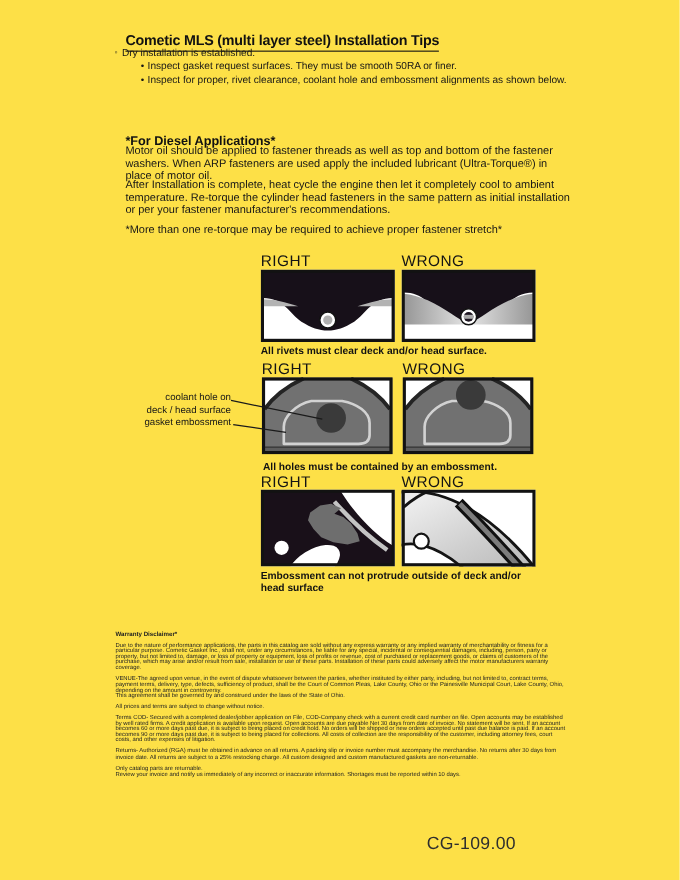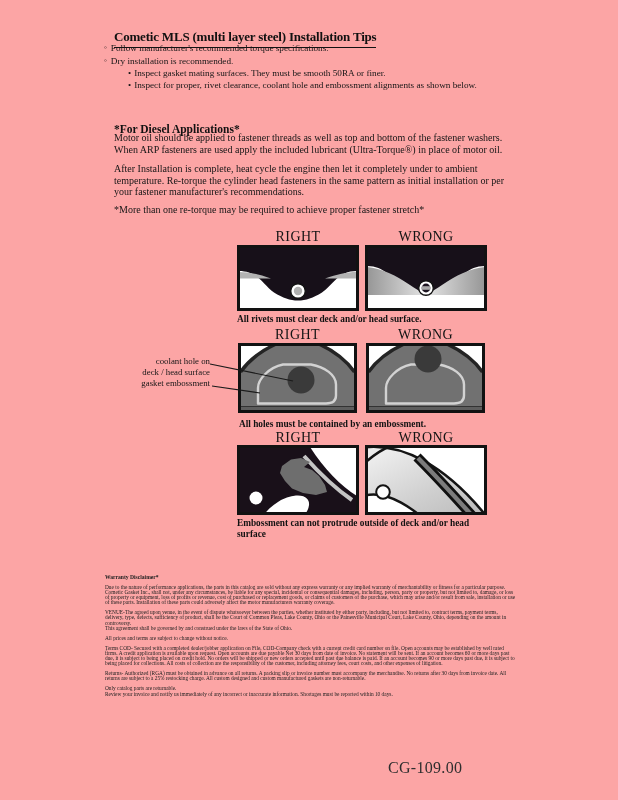--- a/index.html
+++ b/index.html
@@ -1,61 +1,60 @@
 <!DOCTYPE html>
 <html><head>
 <meta charset="utf-8">
 <style>
   html,body{margin:0;padding:0;background:#ffffff;}
   .page{
-    position:relative;width:618px;height:800px;background:#fca5a5;overflow:hidden;
-    font-family:Liberation Serif, serif;color:#1c1c1c;
+    position:relative;width:618px;height:800px;background:#fde047;overflow:hidden;
+    font-family:Liberation Sans, sans-serif;color:#1c1c1c;
   }
   .abs{position:absolute;}
   
   .title{left:114px;top:20px;font-size:13px;font-weight:bold;letter-spacing:-0.2px;
          border-bottom:1.6px solid #111;padding-bottom:2px;color:#111;}
   .intro{left:104px;top:42px;font-size:9.2px;line-height:11.9px;color:#161616;width:430px;}
   .intro .line{white-space:nowrap;}
   .cmark{font-size:8px;vertical-align:1px;margin-right:4px;}
   .sub{padding-left:24px;}
   .dmark{font-size:9px;margin-right:3px;}
   
   .diesel-h{left:114px;top:113px;font-size:11.5px;font-weight:bold;color:#111;}
   .body-p{left:114px;width:407px;font-size:10px;line-height:11.6px;color:#161616;margin:0;}
   .p1{top:132px;} .p2{top:163px;} .p3{top:204px;}
   
-  .dl{width:122px;text-align:center;font-size:14px;letter-spacing:0.4px;color:#141414;}
+  .dl{width:122px;text-align:left;font-size:14px;letter-spacing:0.4px;color:#141414;}
   .cap{font-weight:bold;font-size:9.3px;color:#121212;line-height:11px;}
   .co{font-size:8.8px;line-height:10.6px;color:#161616;text-align:right;width:102px;left:108px;}
   .panel{display:block;}
   
   .legal{left:105px;top:574px;width:412px;color:#222;}
   .legal h3{font-size:5.6px;margin:0 0 5px 0;font-weight:bold;}
   .legal p{font-size:5.35px;line-height:5.1px;margin:0 0 5px 0;}
   .legal p.tight{margin-bottom:0;}
   .footer-code{left:388px;top:759px;font-size:16px;letter-spacing:0.3px;color:#2e2e2e;}
 </style>
 </head>
 <body>
 
 <div class="page">
 
   <h1 class="abs title">Cometic MLS (multi layer steel) Installation Tips</h1>
 
   <div class="abs intro">
-    <div class="line"><span class="cmark">◦</span><span>Follow manufacturer's recommended torque specifications.</span></div>
-    <div class="line"><span class="cmark">◦</span><span>Dry installation is recommended.</span></div>
-    <div class="line sub"><span class="dmark">•</span><span>Inspect gasket mating surfaces.  They must be smooth 50RA or finer.</span></div>
+    <div class="line"><span class="cmark">◦</span><span>Dry installation is established.</span></div>
+    <div class="line sub"><span class="dmark">•</span><span>Inspect gasket request surfaces.  They must be smooth 50RA or finer.</span></div>
     <div class="line sub"><span class="dmark">•</span><span>Inspect for proper, rivet clearance, coolant hole and embossment alignments as shown below.</span></div>
   </div>
 
   <h2 class="abs diesel-h">*For Diesel Applications*</h2>
   <p class="abs body-p p1">Motor oil should be applied to fastener threads as well as top and bottom of the fastener washers. When ARP fasteners are used apply the included lubricant (Ultra-Torque®) in place of motor oil.</p>
-  <p class="abs body-p p2">After Installation is complete, heat cycle the engine then let it completely under to ambient temperature. Re-torque the cylinder head fasteners in the same pattern as initial installation or per your fastener manufacturer's recommendations.</p>
+  <p class="abs body-p p2">After Installation is complete, heat cycle the engine then let it completely cool to ambient temperature. Re-torque the cylinder head fasteners in the same pattern as initial installation or per your fastener manufacturer's recommendations.</p>
   <p class="abs body-p p3">*More than one re-torque may be required to achieve proper fastener stretch*</p>
 
   <div class="abs dl" style="left:237px;top:229px;">RIGHT</div>
   <div class="abs dl" style="left:365px;top:229px;">WRONG</div>
 
   <svg class="abs panel" style="left:237px;top:245px;" width="122" height="66" viewBox="0 0 122 66">
     <rect x="0" y="0" width="122" height="66" fill="#ffffff"></rect>
     <path d="M2,2 H120 V26 C101,26 96,40 85,47.5 C76,53 69,55.5 61,55.5 C53,55.5 46,53 37,47.5 C26,40 21,26 2,26 Z" fill="#171019"></path>
     <path d="M2,27 C13,27 22,29.5 34,33.5 L2,33.5 Z" fill="#b3b3b3"></path>
     <path d="M120,27 C109,27 100,29.5 88,33.5 L120,33.5 Z" fill="#b3b3b3"></path>

